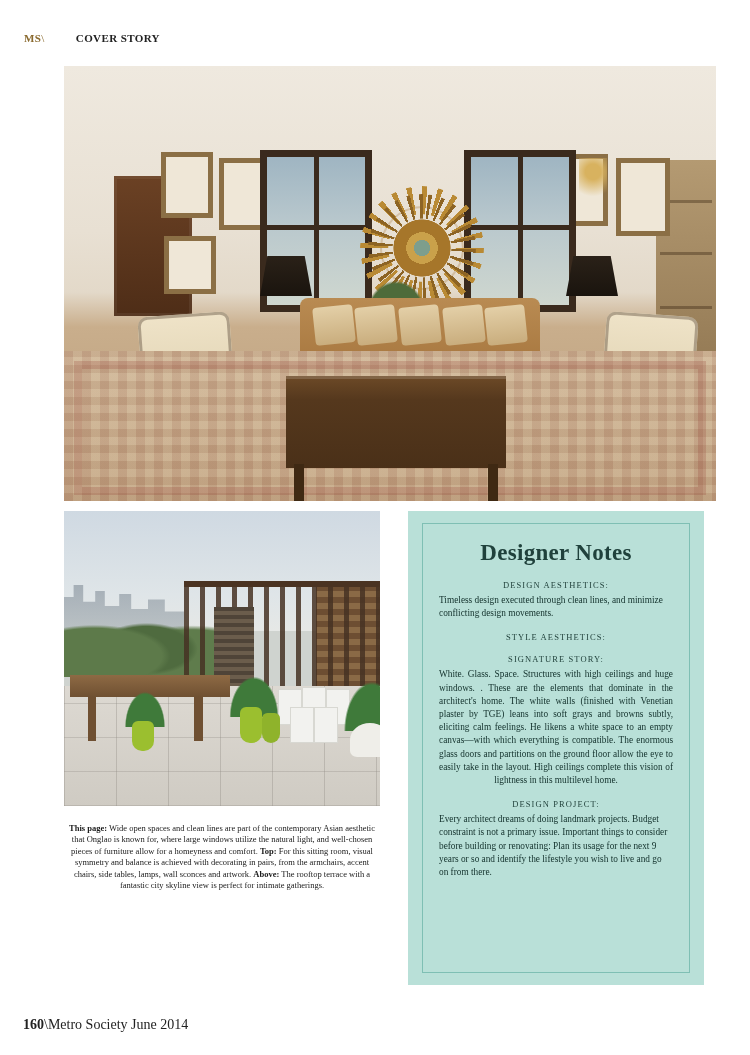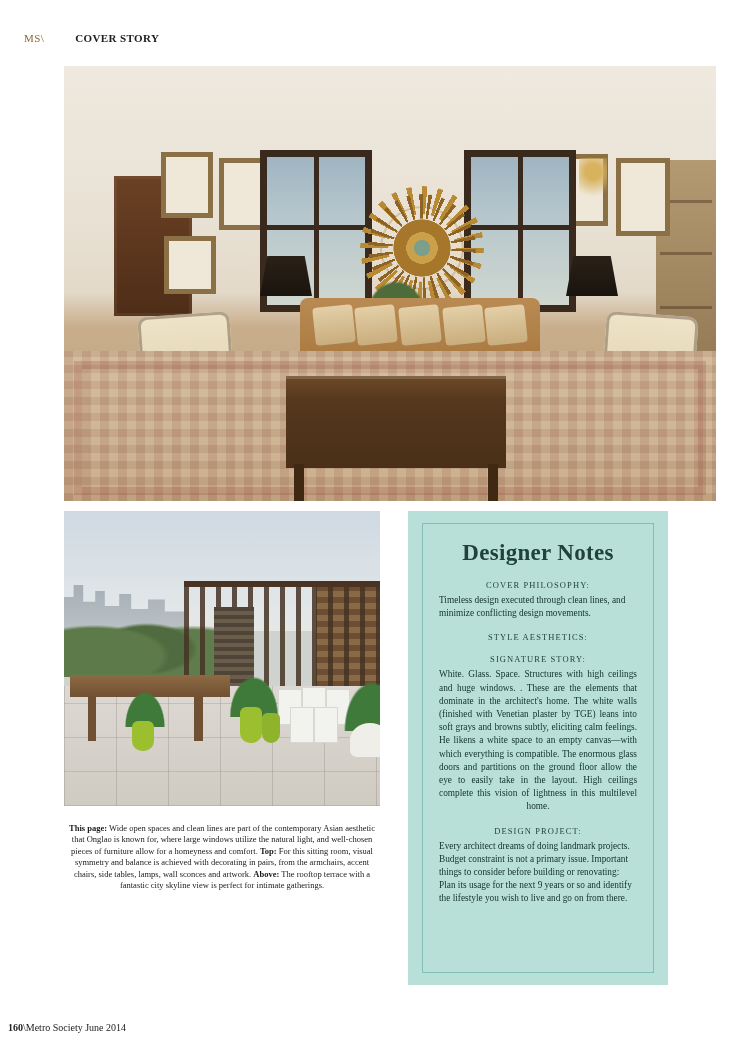--- a/index.html
+++ b/index.html
@@ -20,21 +20,21 @@
   .page-header {
     position: absolute;
     left: 24px;
     top: 32px;
     font-family: "Liberation Serif", serif;
     font-size: 11px;
     letter-spacing: 0.4px;
   }
   .page-header .ms {
     color: #8a6a2f;
-    font-weight: normal;
+    font-weight: bold;
     text-align: center;
   }
   .page-header .sep {
     color: #8a6a2f;
   }
   .page-header .cover {
     color: #222;
     font-weight: bold;
     padding-left: 31px;
   }
@@ -272,21 +272,21 @@
     text-align: center;
     color: #1a1a1a;
   }
   .caption b { font-weight: bold; }
 
   
   .notes {
     position: absolute;
     left: 408px;
     top: 511px;
-    width: 260px;
+    width: 296px;
     height: 474px;
     background: #b9e0d8;
   }
   .notes-inner {
     position: absolute;
     left: 14px; right: 14px; top: 12px; bottom: 12px;
     border: 1px solid #7fbfb4;
     padding: 10px 14px;
     box-sizing: border-box;
   }
@@ -314,23 +314,23 @@
     margin: 0 2px;
   }
   .note-body.justify {
     text-align: justify;
     text-align-last: center;
   }
 
   
   .footer {
     position: absolute;
-    left: 8px;
+    left: 23px;
     bottom: 22px;
-    font-size: 10px;
+    font-size: 14px;
     color: #222;
     font-family: "Liberation Serif", serif;
   }
   .footer .pgnum { font-weight: bold; }
 </style>
 </head>
 <body>
 
 <div class="page-header">
   <span class="ms">MS</span><span class="sep">\</span><span class="cover">COVER STORY</span>
@@ -420,21 +420,21 @@
 </div>
 
 <p class="caption">
   <b>This page:</b><span> Wide open spaces and clean lines are part of the contemporary Asian aesthetic that Onglao is known for, where large windows utilize the natural light, and well-chosen pieces of furniture allow for a homeyness and comfort. </span><b>Top:</b><span> For this sitting room, visual symmetry and balance is achieved with decorating in pairs, from the armchairs, accent chairs, side tables, lamps, wall sconces and artwork. </span><b>Above:</b><span> The rooftop terrace with a fantastic city skyline view is perfect for intimate gatherings.</span>
 </p>
 
 <aside class="notes">
   <div class="notes-inner">
     <h2 class="notes-title">Designer Notes</h2>
 
-    <div class="note-head">COVER PHILOSOPHY:</div>
+    <div class="note-head">DESIGN AESTHETICS:</div>
     <p class="note-body">Timeless design executed through clean lines, and minimize conflicting design movements.</p>
 
     <div class="note-head">STYLE AESTHETICS:</div>
 
     <div class="note-head">SIGNATURE STORY:</div>
     <p class="note-body justify">White. Glass. Space. Structures with high ceilings and huge windows. . These are the elements that dominate in the architect's home. The white walls (finished with Venetian plaster by TGE) leans into soft grays and browns subtly, eliciting calm feelings. He likens a white space to an empty canvas—with which everything is compatible. The enormous glass doors and partitions on the ground floor allow the eye to easily take in the layout. High ceilings complete this vision of lightness in this multilevel home.</p>
 
     <div class="note-head">DESIGN PROJECT:</div>
     <p class="note-body">Every architect dreams of doing landmark projects. Budget constraint is not a primary issue. Important things to consider before building or renovating: Plan its usage for the next 9 years or so and identify the lifestyle you wish to live and go on from there.</p>
   </div>

